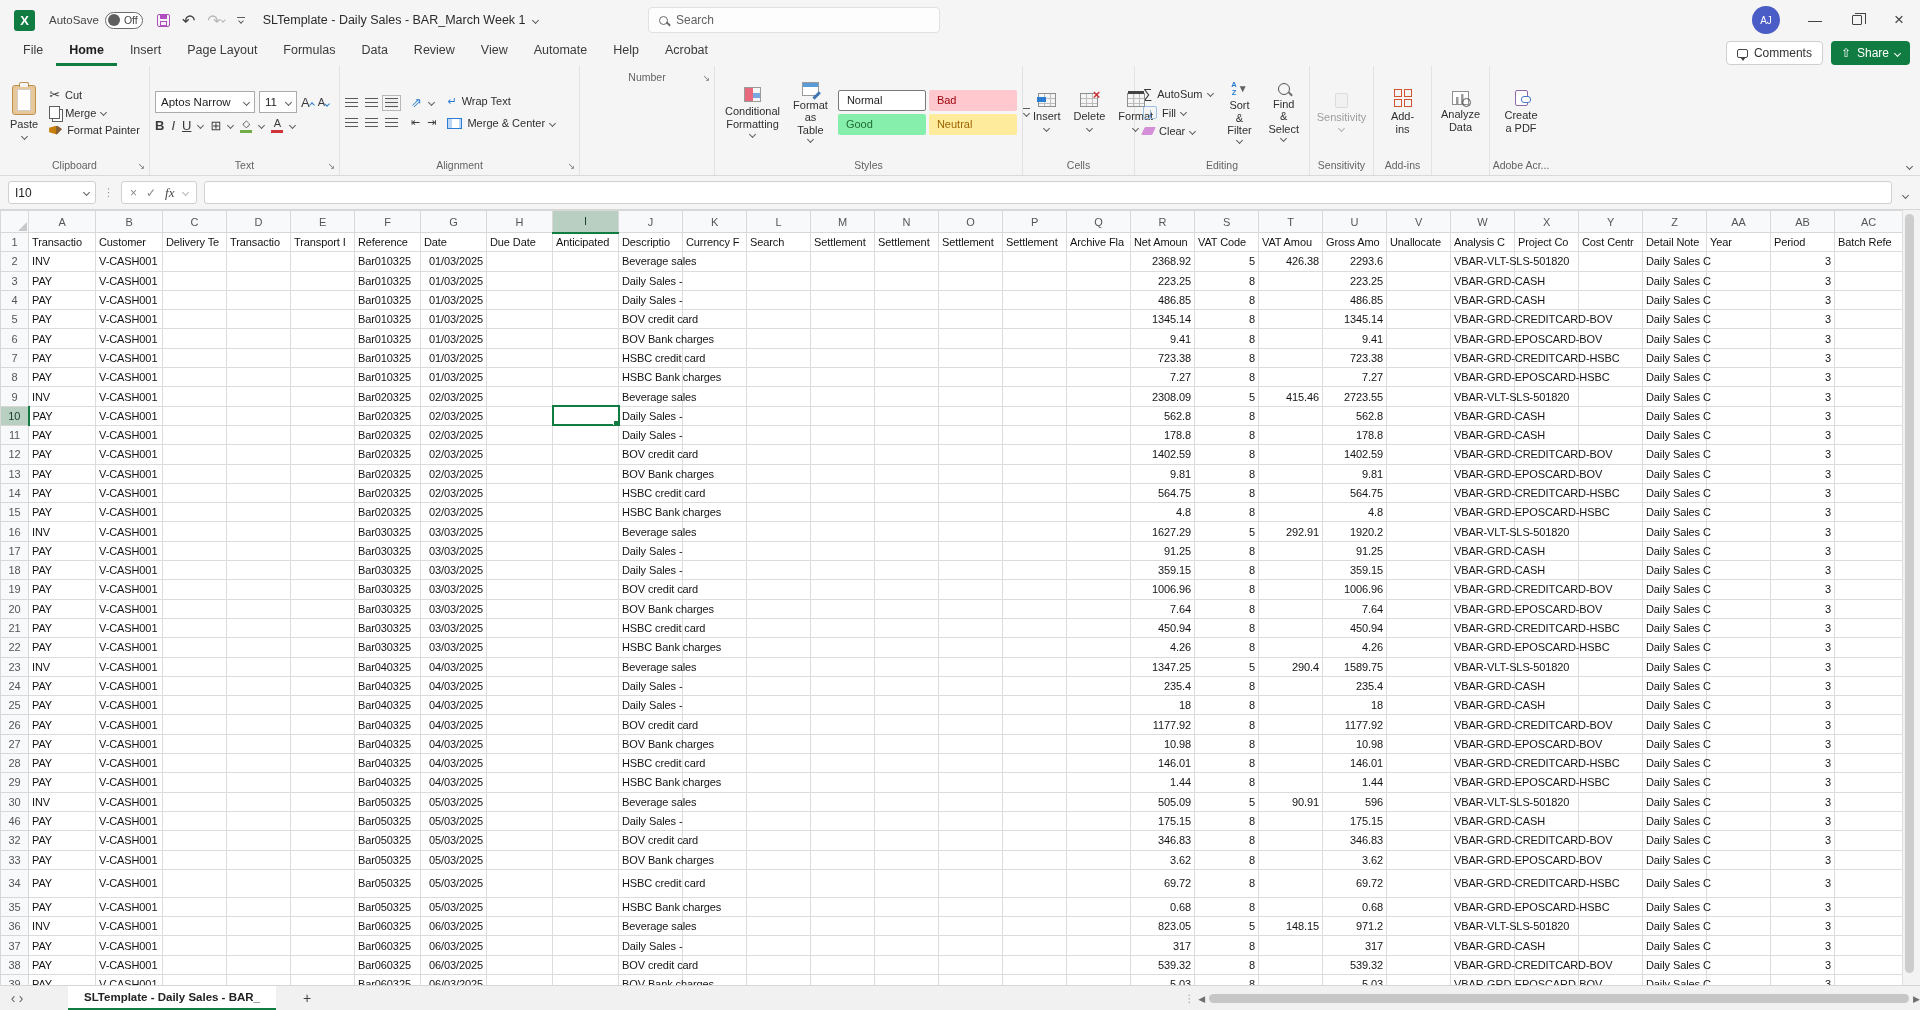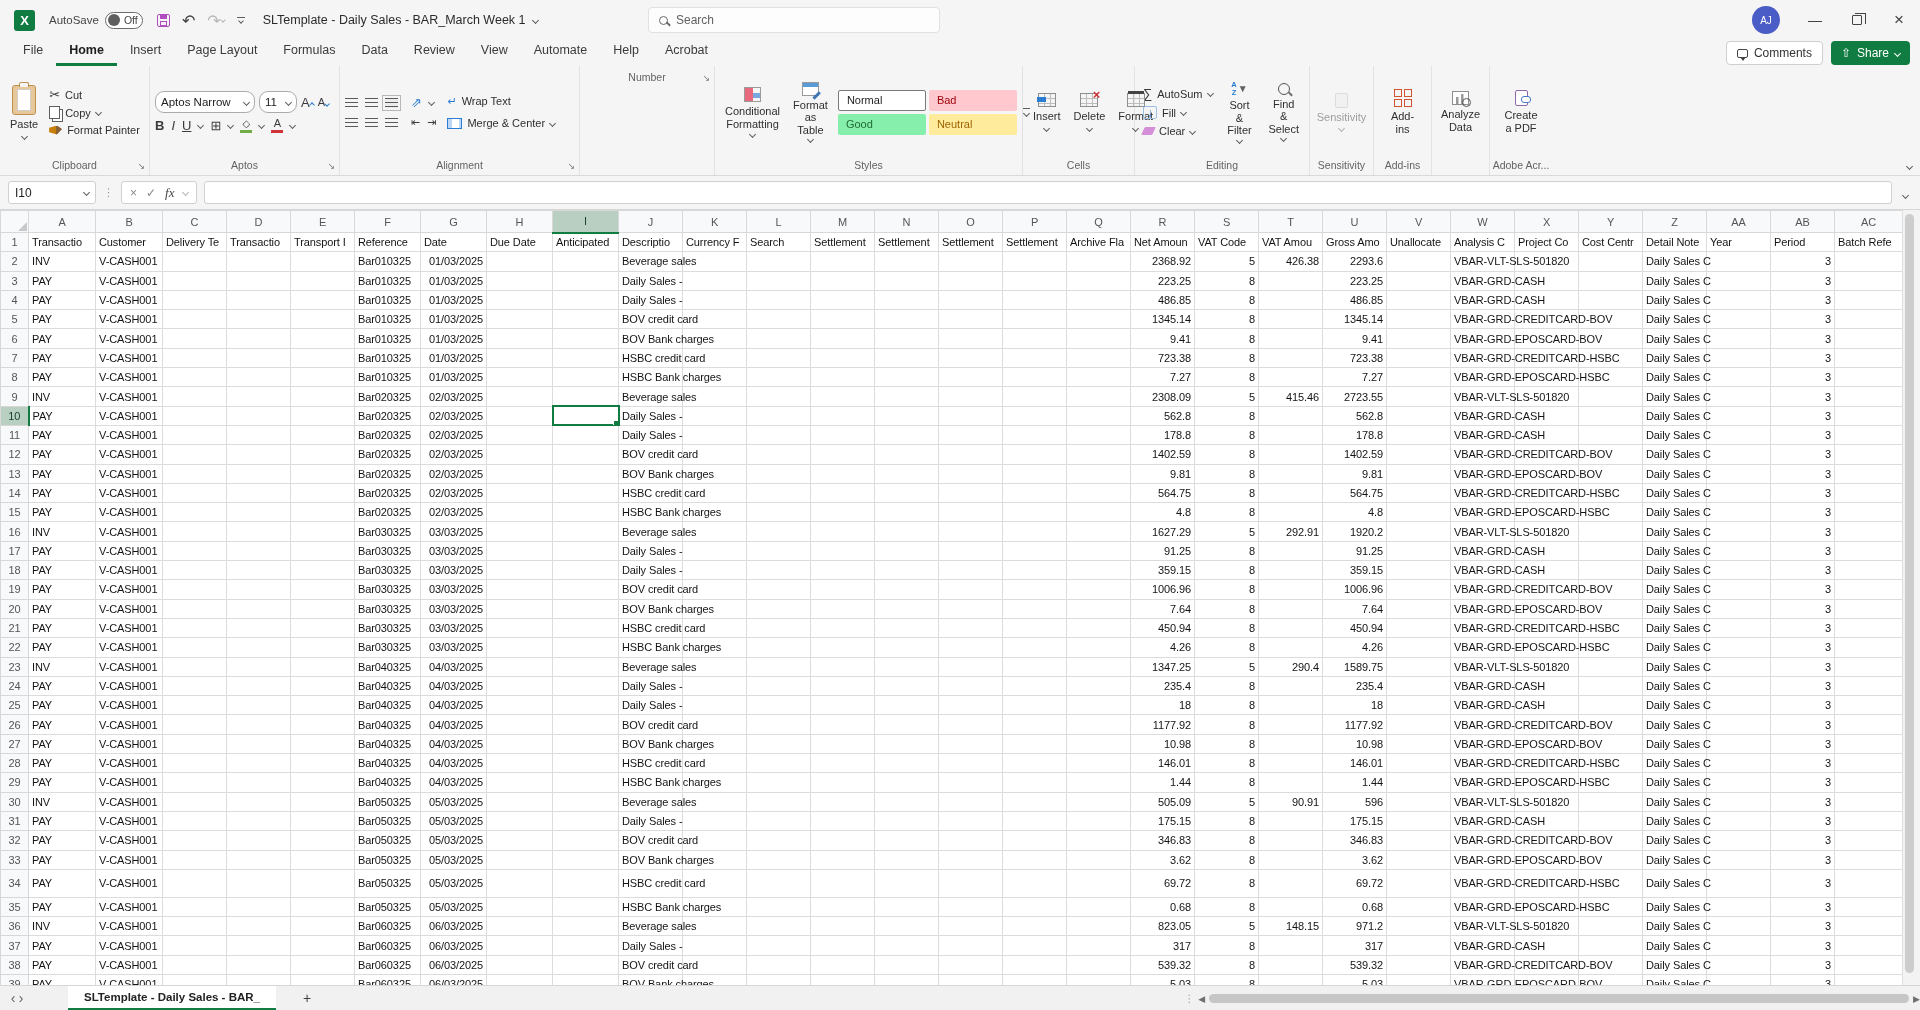--- a/index.html
+++ b/index.html
@@ -46,21 +46,21 @@
   
   .ribbon{height:110px;background:#f5f5f5;border-bottom:1px solid #d9d9d9;display:flex;position:relative}
   .rg{display:flex;flex-direction:column;border-right:1px solid #e3e3e3;flex:none}
   .rgc{flex:1;display:flex;align-items:center;padding:4px 5px 0;gap:3px}
   .rgl{height:21px;display:flex;align-items:center;justify-content:center;font-size:10.5px;color:#636363;position:relative}
   .lau{position:absolute;right:4px;bottom:4px;font-size:9px;color:#7a7a7a;line-height:1}
   .bigbtn{height:100%;display:flex;flex-direction:column;align-items:center;justify-content:center;gap:3px;padding:2px 5px;font-size:11px;color:#2f2f2f;text-align:center;line-height:1.15;border-radius:3px}
   .bigbtn .lbl{white-space:pre-line}
   .colstack{display:flex;flex-direction:column;justify-content:center;gap:3px}
   .sbtn{display:flex;align-items:center;gap:5px;font-size:11px;color:#2f2f2f;padding:1px 3px;border-radius:2px}
-  .combo{background:#fff;border:1px solid #ababab;border-radius:9px;height:22px;display:flex;align-items:center;justify-content:space-between;padding:0 5px;font-size:11.5px;color:#222}
+  .combo{background:#fff;border:1px solid #ababab;border-radius:0;height:22px;display:flex;align-items:center;justify-content:space-between;padding:0 5px;font-size:11.5px;color:#222}
   .ftrow{display:flex;align-items:center;gap:4px}
   .glyph{font-size:13px;color:#3b3b3b;line-height:1}
   .bld{font-weight:bold}.itl{font-style:italic}.und{text-decoration:underline}
   .clrstack{display:flex;flex-direction:column;align-items:center;line-height:1}
   .clrbar{width:12px;height:3px;margin-top:1px}
   .iclines{width:13px;height:10px;background:repeating-linear-gradient(to bottom,#5a5a5a 0 1.4px,transparent 1.4px 4px)}
   .iclines.sel{outline:1px solid #b8b8b8;outline-offset:2px;background-color:#ececec}
   .icmerge{width:15px;height:11px;border:1px solid #2b7cd3;background:linear-gradient(to right,#bcd8f5 4px,#fff 4px 11px,#bcd8f5 11px)}
   .icacct{width:16px;height:12px;border:1px solid #c87f0a;border-radius:2px;color:#c87f0a;font-size:8px;display:flex;align-items:center;justify-content:center;background:#fff}
   .decb{display:flex;flex-direction:column;align-items:center;font-size:7px;line-height:1.1;color:#444}
@@ -214,21 +214,21 @@
         <span>Paste</span>
           <i class="chev"></i>
       </div>
       <div class="colstack">
         <div class="sbtn">
             <span class="glyph">✂</span>
             <span>Cut</span>
           </div>
         <div class="sbtn">
             <span class="iccopy"></span>
-            <span>Copy</span>
+            <span>Merge</span>
             <i class="chev"></i>
           </div>
         <div class="sbtn">
             <span class="icbrush"></span>
             <span>Format Painter</span>
           </div>
       </div>
     </div>
     <div class="rgl">
         <span>Clipboard</span>
@@ -263,21 +263,21 @@
           </span>
           <i class="chev"></i>
         <span class="clrstack">
             <span class="glyph" style="font-size:11px">A</span>
             <span class="clrbar" style="background:#d13438"></span>
           </span>
           <i class="chev"></i>
       </div>
     </div>
     <div class="rgl">
-        <span>Aptos</span>
+        <span>Text</span>
         <span class="lau">↘</span>
       </div>
   </div>
 
   <div class="rg" style="width:240px">
     <div class="rgc" style="gap:8px">
       <div class="colstack" style="gap:8px">
         <div class="ftrow" style="gap:7px">
           <span class="iclines"></span>
           <span class="iclines"></span>
@@ -1569,21 +1569,21 @@
             <td></td>
             <td class="ovf">VBAR-VLT-SLS-501820</td>
             <td></td>
             <td></td>
             <td class="ovf">Daily Sales C</td>
             <td></td>
             <td class="ar">3</td>
             <td></td>
           </tr>
           <tr style="height:19.3px">
-            <th class="rh">31</th>
+            <th class="rh">46</th>
             <td>PAY</td>
             <td>V-CASH001</td>
             <td></td>
             <td></td>
             <td></td>
             <td>Bar050325</td>
             <td class="ar">05/03/2025</td>
             <td></td>
             <td></td>
             <td class="ovf">Daily Sales -</td>

